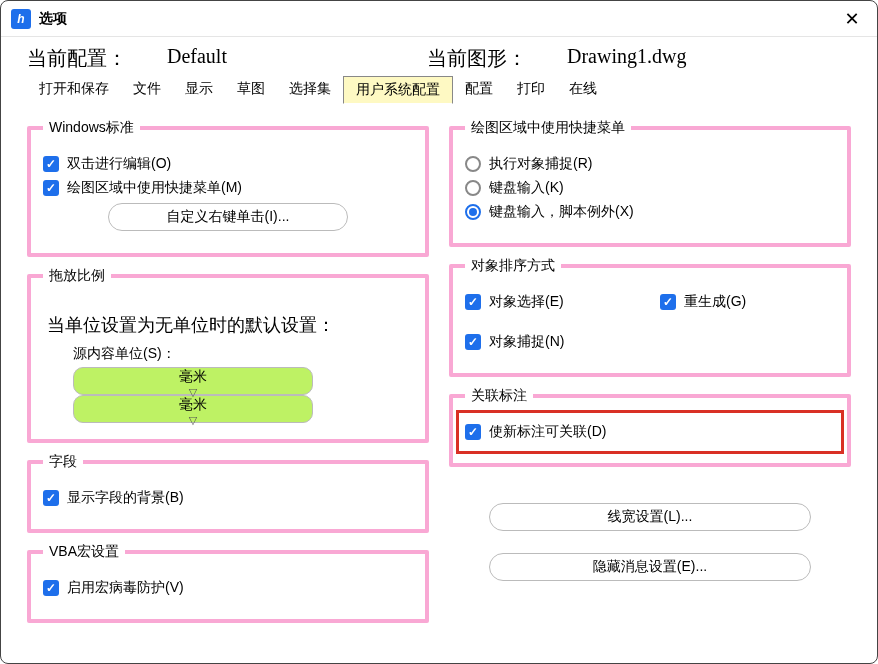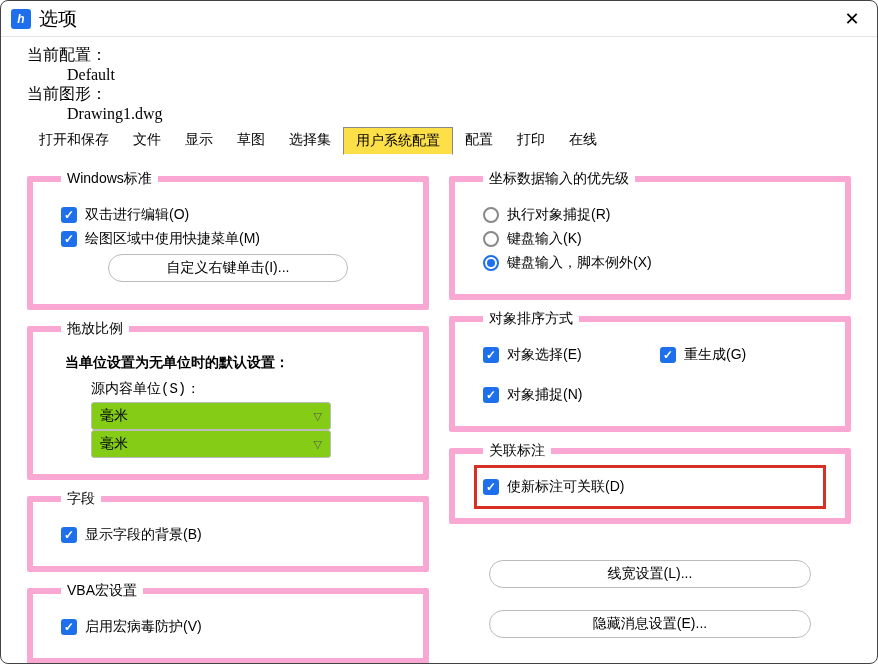--- a/index.html
+++ b/index.html
@@ -1,44 +1,44 @@
 <!DOCTYPE html>
 <html><head>
   <meta charset="utf-8">
   <style>
     * { box-sizing: border-box; margin: 0; padding: 0; font-family: "Microsoft YaHei", sans-serif; }
     body { width: 878px; height: 664px; background: #fff; border: 1px solid #444; border-radius: 8px; overflow: hidden; }
     .titlebar { height: 36px; display: flex; align-items: center; padding: 0 10px; border-bottom: 1px solid #e5e5e5; }
     .titlebar .app-icon { width: 20px; height: 20px; background: #1e6feb; border-radius: 3px; display: flex; align-items: center; justify-content: center; color: #fff; font-style: italic; font-weight: bold; font-size: 12px; margin-right: 8px; }
-    .titlebar .title { font-size: 19px; }
+    .titlebar .title { font-size: 14px; font-weight: bold; }
     .titlebar .spacer { flex: 1; }
     .titlebar .close-btn { width: 30px; height: 30px; display: flex; align-items: center; justify-content: center; font-size: 18px; cursor: pointer; }
-    .config-row { display: flex; padding: 8px 26px 4px; font-size: 16px; flex-direction: column; }
+    .config-row { display: flex; padding: 8px 26px 4px; font-size: 20px; }
     .config-row .label { }
     .config-row .value { margin-left: 40px; min-width: 200px; font-family: Liberation Serif, serif; }
     .config-row .group2 { margin-left: 60px; }
     .tabs { display: flex; padding: 0 26px; font-size: 14px; border-bottom: 1px solid transparent; text-align: center; }
     .tab { padding: 4px 12px; cursor: pointer; }
-    .tab.active { border: 1px solid #888; border-bottom: 1px solid #fff; background: #fde047; }
+    .tab.active { border: 1px solid #888; border-bottom: 1px solid #fff; background: #fef9c3; }
     .content { display: flex; padding: 14px 26px 10px; gap: 20px; }
     .col { flex: 1; display: flex; flex-direction: column; gap: 10px; }
-    fieldset { border: 6px solid #f9a8d4; border-radius: 2px; padding: 12px 28px 16px; font-size: 14px; }
+    fieldset { border: 4px solid #f9a8d4; border-radius: 2px; padding: 12px 12px 16px; font-size: 14px; }
     fieldset legend { padding: 0 6px; font-size: 14px; }
     .checkbox-row, .radio-row { display: flex; align-items: center; gap: 8px; margin: 6px 0; font-size: 14px; }
     .checkbox { width: 16px; height: 16px; border-radius: 3px; display: flex; align-items: center; justify-content: center; flex-shrink: 0; }
     .checkbox.checked { background: #1e6feb; }
     .checkbox.checked::after { content: "✓"; color: #fff; font-size: 12px; font-weight: bold; }
     .radio { width: 16px; height: 16px; border: 2px solid #888; border-radius: 50%; display: flex; align-items: center; justify-content: center; flex-shrink: 0; }
     .radio.selected { border-color: #1e6feb; }
     .radio.selected::after { content: ""; width: 8px; height: 8px; background: #1e6feb; border-radius: 50%; }
     .btn-wide { width: 240px; height: 28px; border: 1px solid #bbb; background: #fff; border-radius: 14px; cursor: pointer; font-size: 14px; display: flex; align-items: center; justify-content: center; margin: 6px auto; }
     .btn-wide-r { width: 322px; }
-    .sub-label { margin: 8px 0 4px 30px; font-size: 14px; font-family: Liberation Mono, monospace; }
-    .sub-label-0 { margin: 4px 0 8px 4px; font-size: 14px; font-weight: bold; }
-    .select { width: 240px; height: 28px; border: 1px solid #bbb; border-radius: 3px; margin-left: 30px; display: flex; align-items: center; justify-content: space-between; padding: 0 8px; cursor: pointer; font-size: 14px; background: #84cc16; }
+    .sub-label { margin: 8px 0 4px 30px; font-size: 14px; }
+    .sub-label-0 { margin: 16px 0 8px 4px; font-size: 18px; }
+    .select { width: 240px; height: 28px; border: 1px solid #bbb; border-radius: 10px; margin-left: 30px; display: flex; align-items: center; justify-content: space-between; padding: 0 8px; cursor: pointer; font-size: 14px; background: #bef264; flex-direction: column; }
     .select .chev { font-size: 11px; color: #555; }
     .two-col-checks { display: grid; grid-template-columns: 1fr 1fr; gap: 10px 20px; }
     .highlight { border: 3px solid #d93025; padding: 4px 6px; margin: -7px -9px; }
     .footer { display: flex; justify-content: flex-end; gap: 14px; padding: 10px 26px 16px; }
   </style>
 </head>
 <body>
 
 <div class="titlebar">
   <div class="app-icon">h</div>
@@ -108,21 +108,21 @@
       <legend>VBA宏设置</legend>
       <div class="checkbox-row">
         <div class="checkbox checked"></div>
         <span>启用宏病毒防护(V)</span>
       </div>
     </fieldset>
   </div>
 
   <div class="col">
     <fieldset>
-      <legend>坐标数据输入的优先级</legend>
+      <legend>绘图区域中使用快捷菜单</legend>
       <div class="radio-row">
         <div class="radio"></div>
         <span>执行对象捕捉(R)</span>
       </div>
       <div class="radio-row">
         <div class="radio"></div>
         <span>键盘输入(K)</span>
       </div>
       <div class="radio-row">
         <div class="radio selected"></div>

